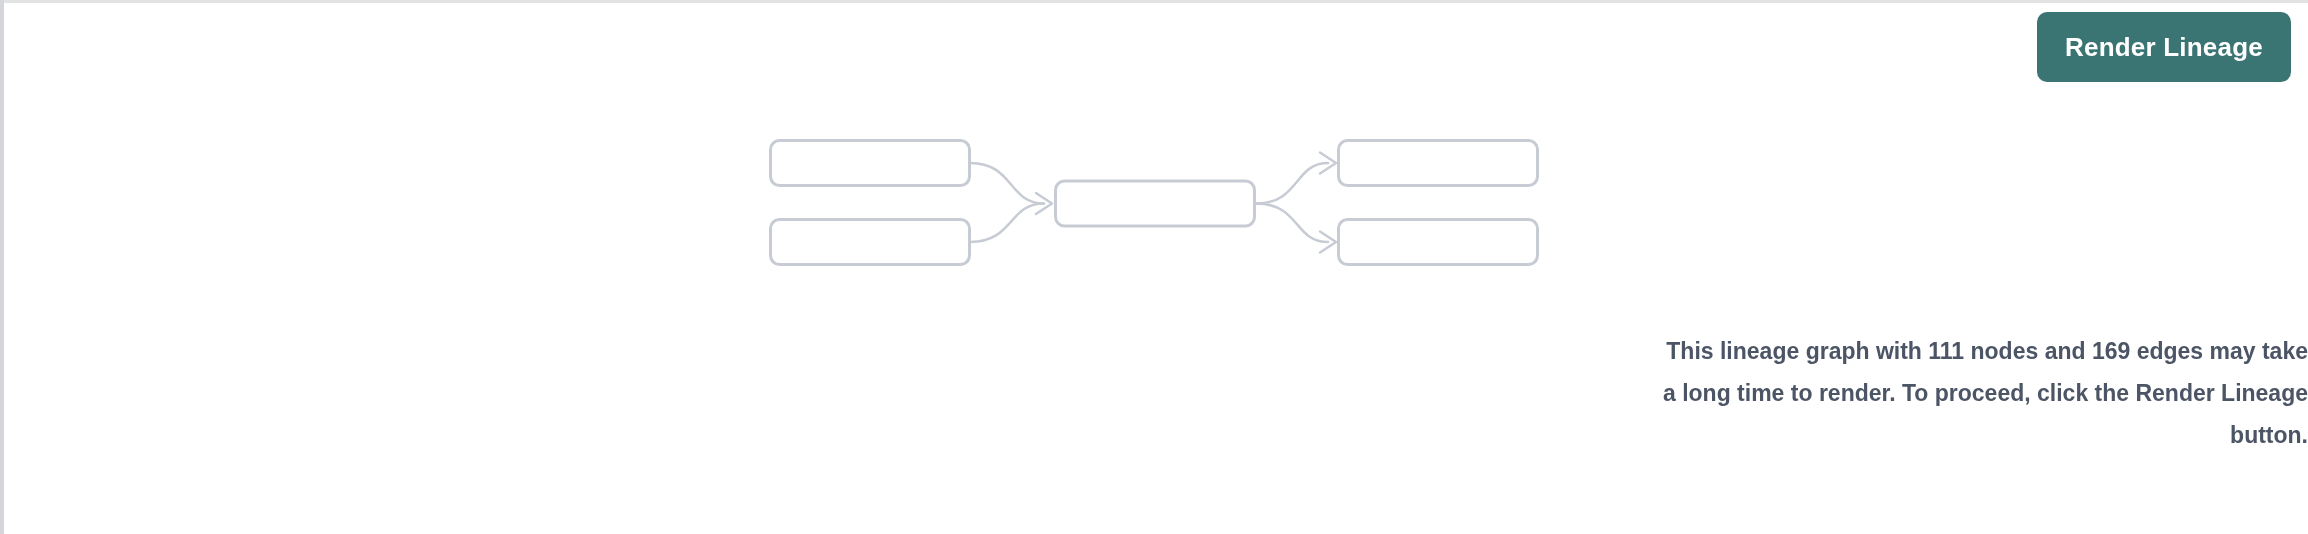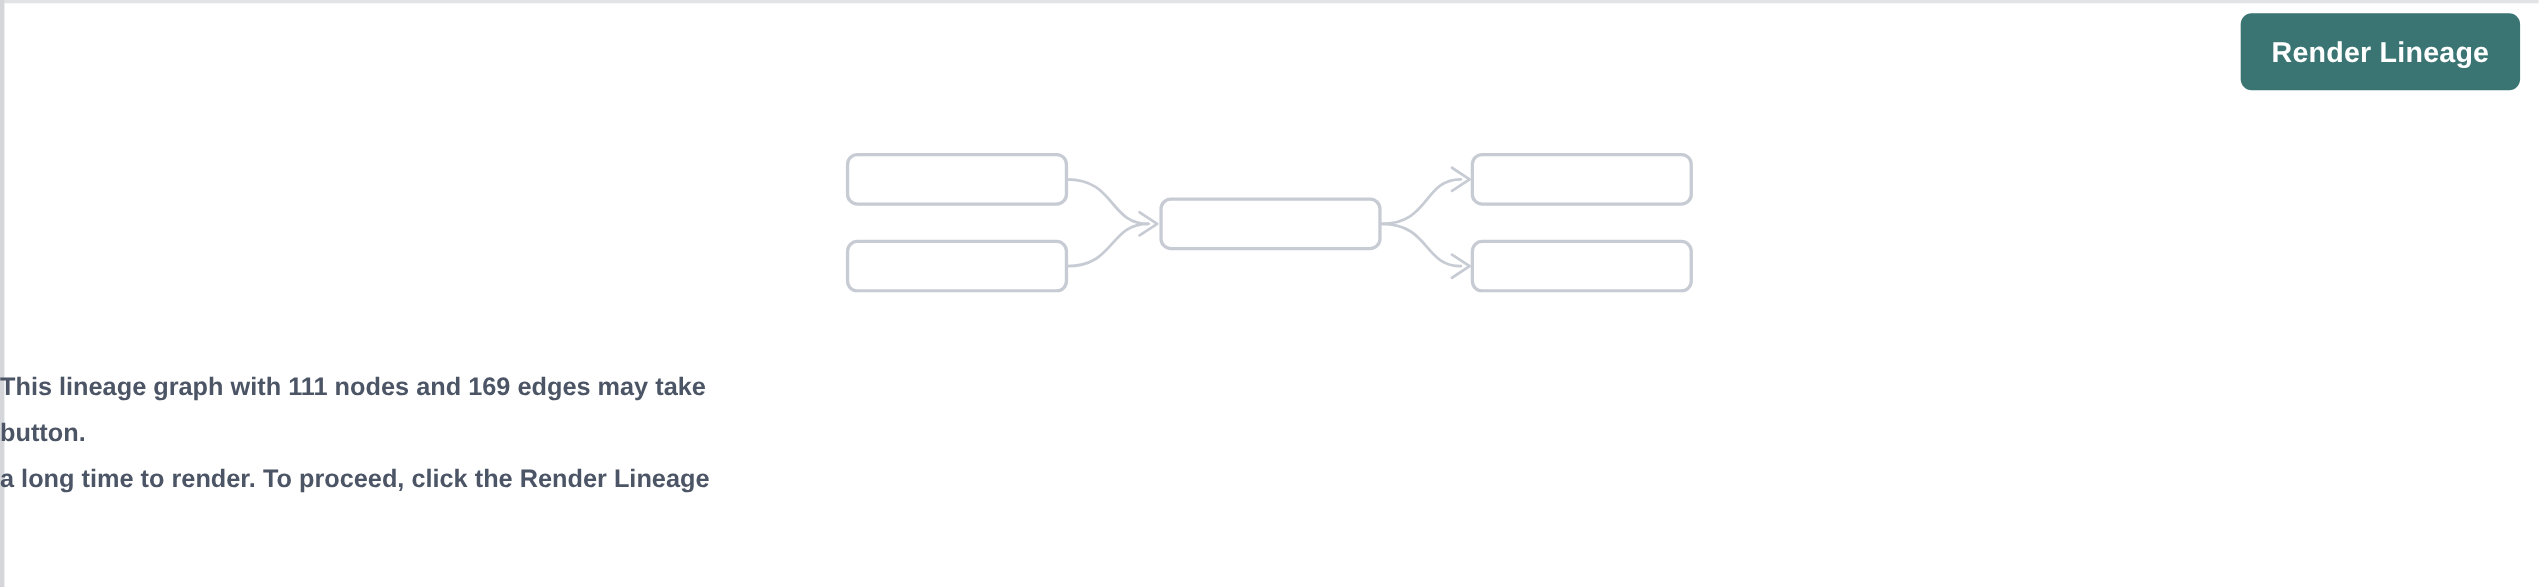--- a/index.html
+++ b/index.html
@@ -71,21 +71,21 @@
     stroke: var(--graphic-stroke);
     stroke-width: 2.5;
     stroke-linecap: round;
     stroke-linejoin: round;
   }
   .message {
     position: absolute;
     left: 0;
     top: 330px;
     width: 2308px;
-    text-align: left;
+    text-align: right;
     color: var(--message-text);
     font-size: 23px;
     font-weight: 700;
     line-height: 42px;
   }
 </style>
 </head>
 <body>
 
 <div class="canvas">
@@ -110,17 +110,17 @@
     <path d="M 268 55 L 284 65.5 L 268 76"></path>
 
     <path d="M 488 65.5 C 532 65.5 526 25 560 25"></path>
     <path d="M 552 14.5 L 568 25 L 552 35.5"></path>
     <path d="M 488 65.5 C 532 65.5 526 104 560 104"></path>
     <path d="M 552 93.5 L 568 104 L 552 114.5"></path>
   </svg>
 
   <div class="message">
     <div>This lineage graph with 111 nodes and 169 edges may take</div>
+    <div>a long time to render. To proceed, click the Render Lineage</div>
     <div>button.</div>
-    <div>a long time to render. To proceed, click the Render Lineage</div>
   </div>
 
 </div>
 
 </body></html>

